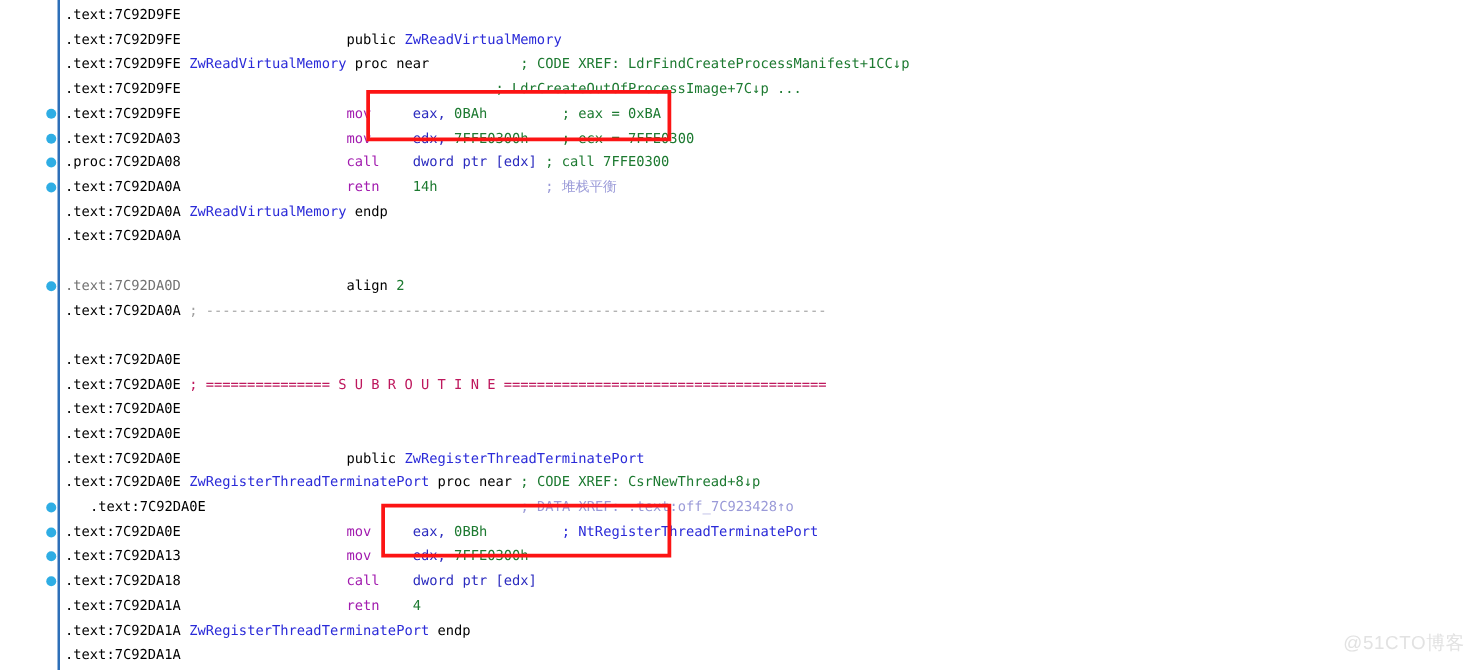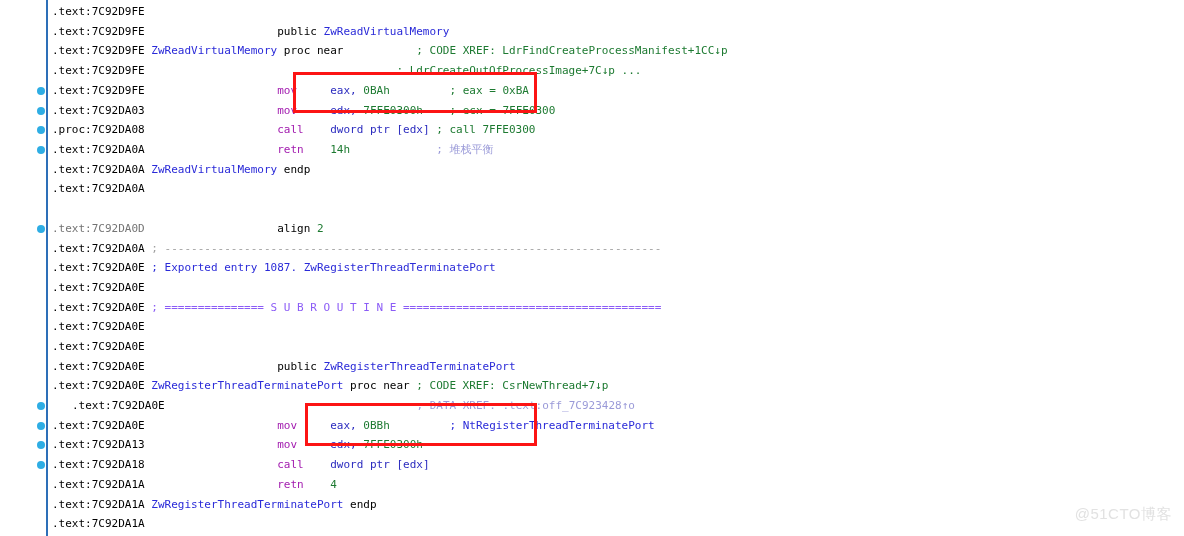--- a/index.html
+++ b/index.html
@@ -67,21 +67,21 @@
   .seg.hl   { color: #737373; }
   .name     { color: #2a2ad8; }
   .kw       { color: #000000; }
   .mn       { color: #a21caf; }
   .reg      { color: #2b2bbf; }
   .num      { color: #1d7a31; }
   .cmt      { color: #1d7a31; }
   .cmt2     { color: #9a9ad8; }
   .rep      { color: #2a2ad8; }
   .sep      { color: #a0a0a0; }
-  .sub      { color: #8b5cf6; }
+  .sub      { color: #be185d; }
 
   
   .redbox {
     position: absolute;
     border: 3px solid #fc1414;
     box-sizing: border-box;
     pointer-events: none;
     background: transparent;
   }
 
@@ -121,27 +121,26 @@
       <div class="line" style="top: 41.4px;"><span class="seg">.text:7C92D9FE</span><span class="seg"> </span><span class="name">ZwReadVirtualMemory</span><span class="kw"> proc near</span><span class="seg">           </span><span class="cmt">; CODE XREF: LdrFindCreateProcessManifest+1CC↓p</span></div>
       <div class="line" style="top: 61.1px;"><span class="seg">.text:7C92D9FE</span><span class="seg">                                      </span><span class="cmt">; LdrCreateOutOfProcessImage+7C↓p ...</span></div>
       <div class="line" style="top: 80.8px;"><span class="seg">.text:7C92D9FE</span><span class="seg">                    </span><span class="mn">mov</span><span class="seg">     </span><span class="reg">eax, </span><span class="num">0BAh</span><span class="seg">         </span><span class="cmt">; eax = 0xBA</span></div>
       <div class="line" style="top: 100.5px;"><span class="seg">.text:7C92DA03</span><span class="seg">                    </span><span class="mn">mov</span><span class="seg">     </span><span class="reg">edx, </span><span class="num">7FFE0300h</span><span class="seg">    </span><span class="cmt">; ecx = 7FFE0300</span></div>
       <div class="line" style="top: 120.2px;"><span class="seg">.proc:7C92DA08</span><span class="seg">                    </span><span class="mn">call</span><span class="seg">    </span><span class="reg">dword ptr [edx]</span><span class="seg"> </span><span class="cmt">; call 7FFE0300</span></div>
       <div class="line" style="top: 139.9px;"><span class="seg">.text:7C92DA0A</span><span class="seg">                    </span><span class="mn">retn</span><span class="seg">    </span><span class="num">14h</span><span class="seg">             </span><span class="cmt2">; 堆栈平衡</span></div>
       <div class="line" style="top: 159.6px;"><span class="seg">.text:7C92DA0A</span><span class="seg"> </span><span class="name">ZwReadVirtualMemory</span><span class="kw"> endp</span></div>
       <div class="line" style="top: 179.3px;"><span class="seg">.text:7C92DA0A</span></div>
       <div class="line" style="top: 199px; margin-top: 40px;"><span class="seg">.text:7C92DA0A</span><span class="sep"> ; </span><span class="sep">---------------------------------------------------------------------------</span></div>
       <div class="line" style="top: 218.7px;"><span class="seg hl">.text:7C92DA0D</span><span class="seg">                    </span><span class="kw">align </span><span class="num">2</span></div>
-      <div class="line" style="top: 258.1px;"><span class="seg">.text:7C92DA0E</span><span class="rep"> ; Exported entry 1087. ZwRegisterThreadTerminatePort</span></div>
       <div class="line" style="top: 277.8px;"><span class="seg">.text:7C92DA0E</span></div>
       <div class="line" style="top: 297.5px;"><span class="seg">.text:7C92DA0E</span><span class="sub"> ; =============== S U B R O U T I N E =======================================</span></div>
       <div class="line" style="top: 317.2px;"><span class="seg">.text:7C92DA0E</span></div>
       <div class="line" style="top: 336.9px;"><span class="seg">.text:7C92DA0E</span></div>
       <div class="line" style="top: 356.6px;"><span class="seg">.text:7C92DA0E</span><span class="seg">                    </span><span class="kw">public </span><span class="name">ZwRegisterThreadTerminatePort</span></div>
-      <div class="line" style="top: 376.3px;"><span class="seg">.text:7C92DA0E</span><span class="seg"> </span><span class="name">ZwRegisterThreadTerminatePort</span><span class="kw"> proc near </span><span class="cmt">; CODE XREF: CsrNewThread+7↓p</span></div>
+      <div class="line" style="top: 376.3px;"><span class="seg">.text:7C92DA0E</span><span class="seg"> </span><span class="name">ZwRegisterThreadTerminatePort</span><span class="kw"> proc near </span><span class="cmt">; CODE XREF: CsrNewThread+8↓p</span></div>
       <div class="line" style="top: 396px; margin-left: 20px;"><span class="seg">.text:7C92DA0E</span><span class="seg">                                      </span><span class="cmt2">; DATA XREF: .text:off_7C923428↑o</span></div>
       <div class="line" style="top: 415.7px;"><span class="seg">.text:7C92DA0E</span><span class="seg">                    </span><span class="mn">mov</span><span class="seg">     </span><span class="reg">eax, </span><span class="num">0BBh</span><span class="seg">         </span><span class="rep">; NtRegisterThreadTerminatePort</span></div>
       <div class="line" style="top: 435.4px;"><span class="seg">.text:7C92DA13</span><span class="seg">                    </span><span class="mn">mov</span><span class="seg">     </span><span class="reg">edx, </span><span class="num">7FFE0300h</span></div>
       <div class="line" style="top: 455.1px;"><span class="seg">.text:7C92DA18</span><span class="seg">                    </span><span class="mn">call</span><span class="seg">    </span><span class="reg">dword ptr [edx]</span></div>
       <div class="line" style="top: 474.8px;"><span class="seg">.text:7C92DA1A</span><span class="seg">                    </span><span class="mn">retn</span><span class="seg">    </span><span class="num">4</span></div>
       <div class="line" style="top: 494.5px;"><span class="seg">.text:7C92DA1A</span><span class="seg"> </span><span class="name">ZwRegisterThreadTerminatePort</span><span class="kw"> endp</span></div>
       <div class="line" style="top: 514.2px;"><span class="seg">.text:7C92DA1A</span></div>
       <div class="line" style="top: 533.9px;"><span class="seg">.text:7C92DA1A</span><span class="sep"> ; </span><span class="sep">---------------------------------------------------------------------------</span></div>
     </div>
 

